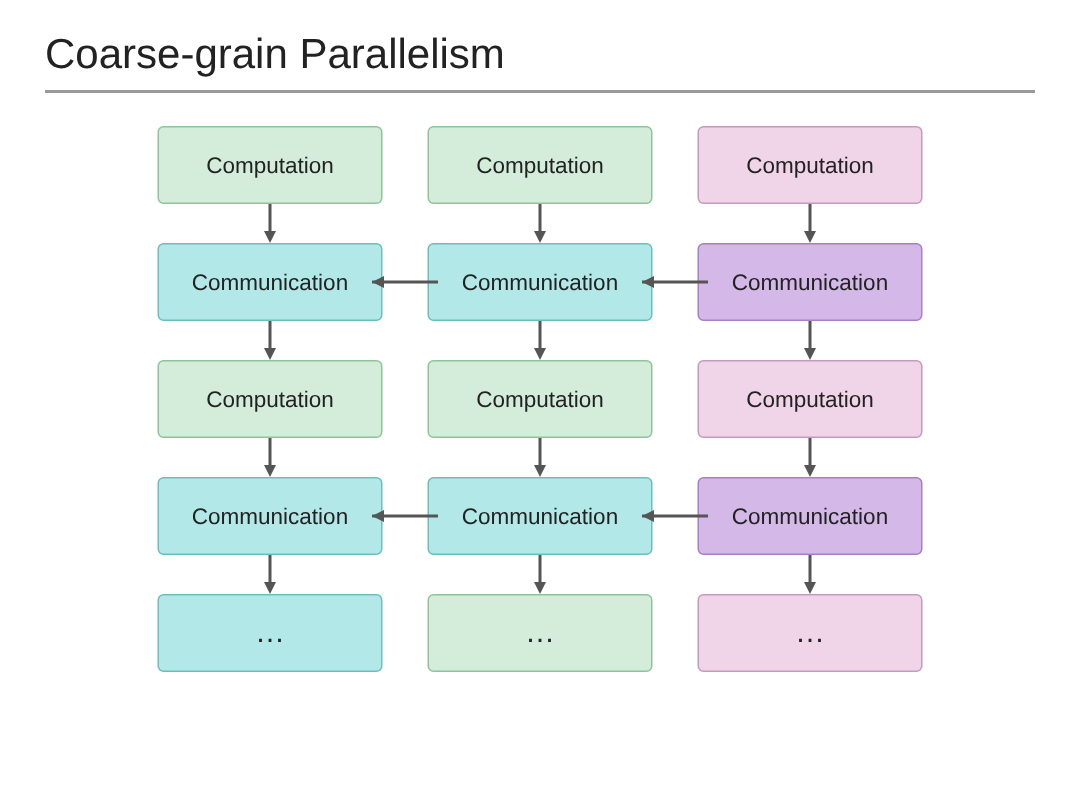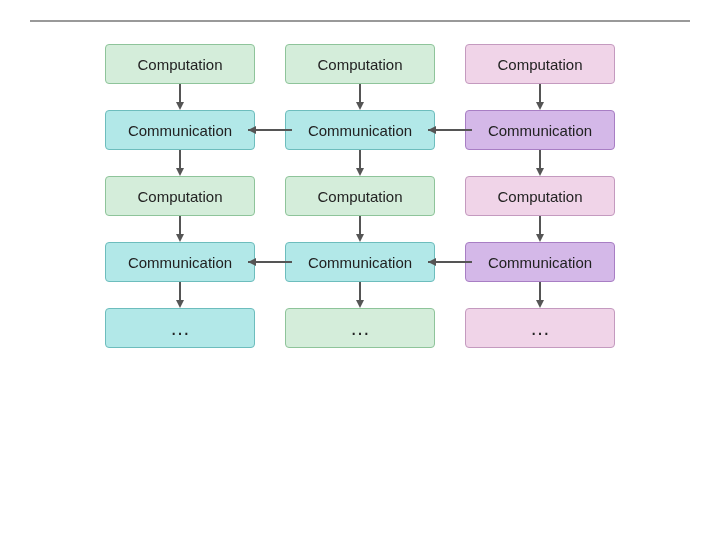--- a/index.html
+++ b/index.html
@@ -23,21 +23,21 @@
       color: #222;
       margin-bottom: 8px;
     }
     .divider {
       height: 2px;
       background: #999;
       margin-bottom: 18px;
     }
     .box {
       width: 150px;
-      height: 40px;
+      height: 52px;
       display: flex;
       align-items: center;
       justify-content: center;
       font-size: 15px;
       font-weight: normal;
       color: #222;
       border-radius: 4px;
       text-align: center;
     }
     .box-computation {
@@ -67,20 +67,21 @@
     }
     .box-dots-right {
       background: #f0d4e8;
       border: 1.5px solid #c49abf;
     }
   </style>
 </head>
 <body>
 
 <div class="page">
+  <h1 class="title">Coarse-grain Parallelism</h1>
   <div class="divider"></div>
 
   <div style="display:flex; flex-direction:column; flex:1; align-items:center; justify-content:flex-start; margin-top:4px;">
 
     <div style="display:flex; flex-direction:row; align-items:center; justify-content:center; gap:0;">
       <div style="width:180px; display:flex; justify-content:center;">
         <div class="box box-computation">
           <span>Computation</span>
         </div>
       </div>

